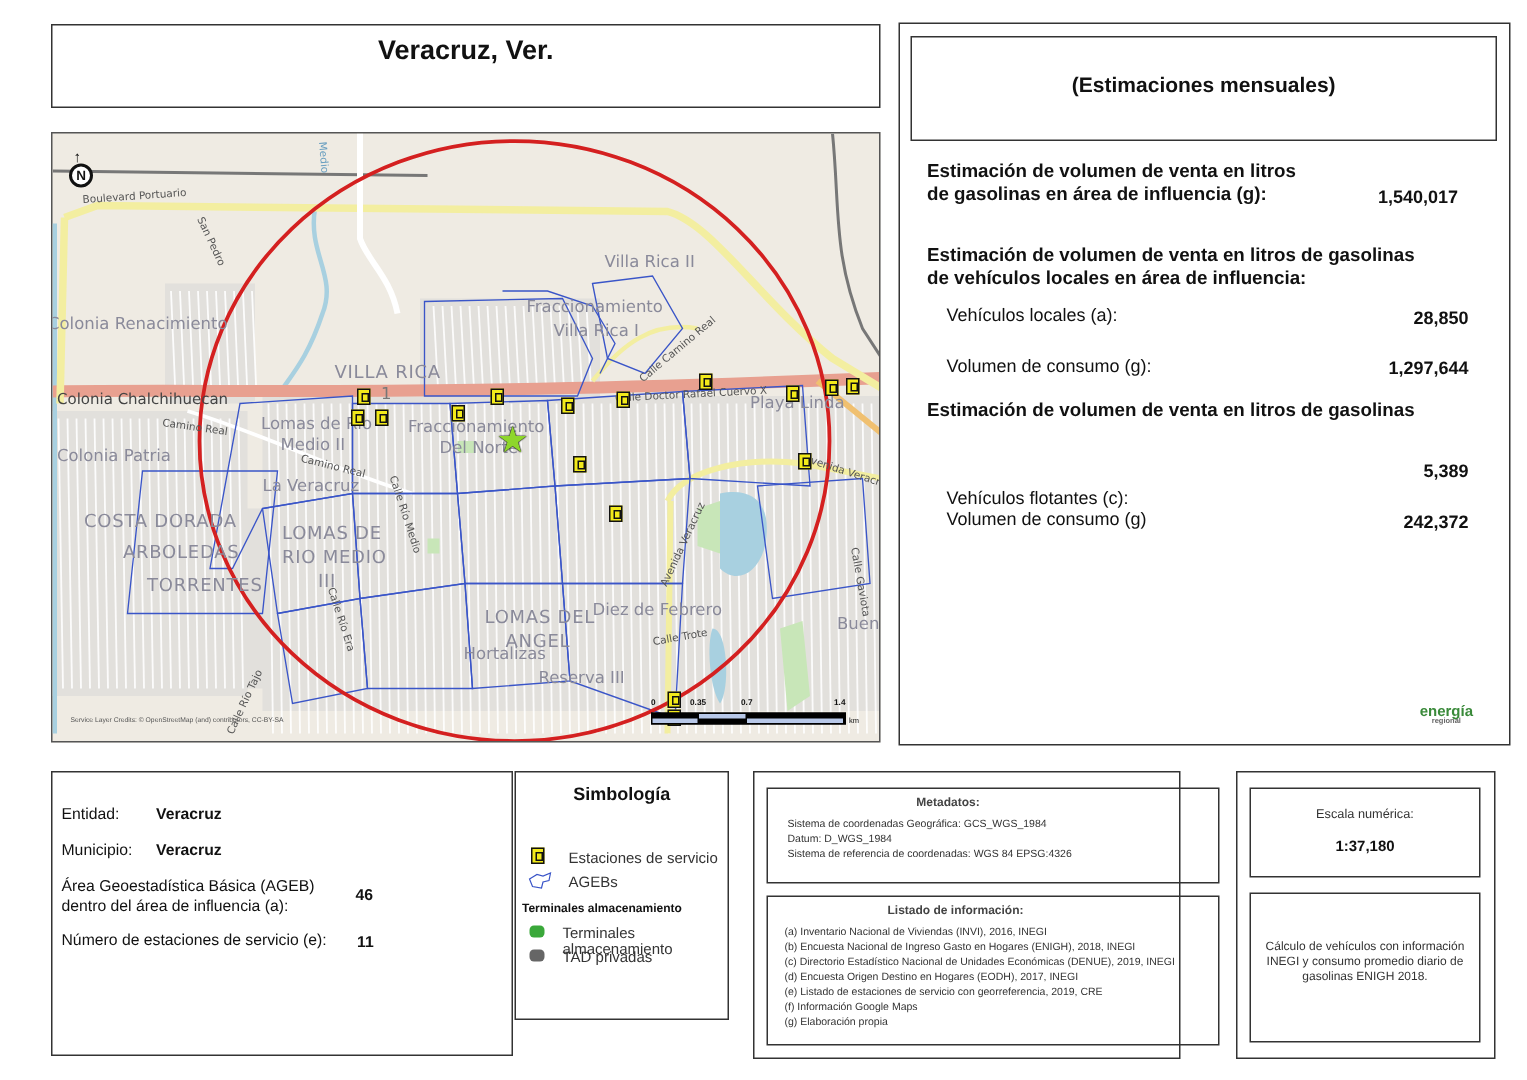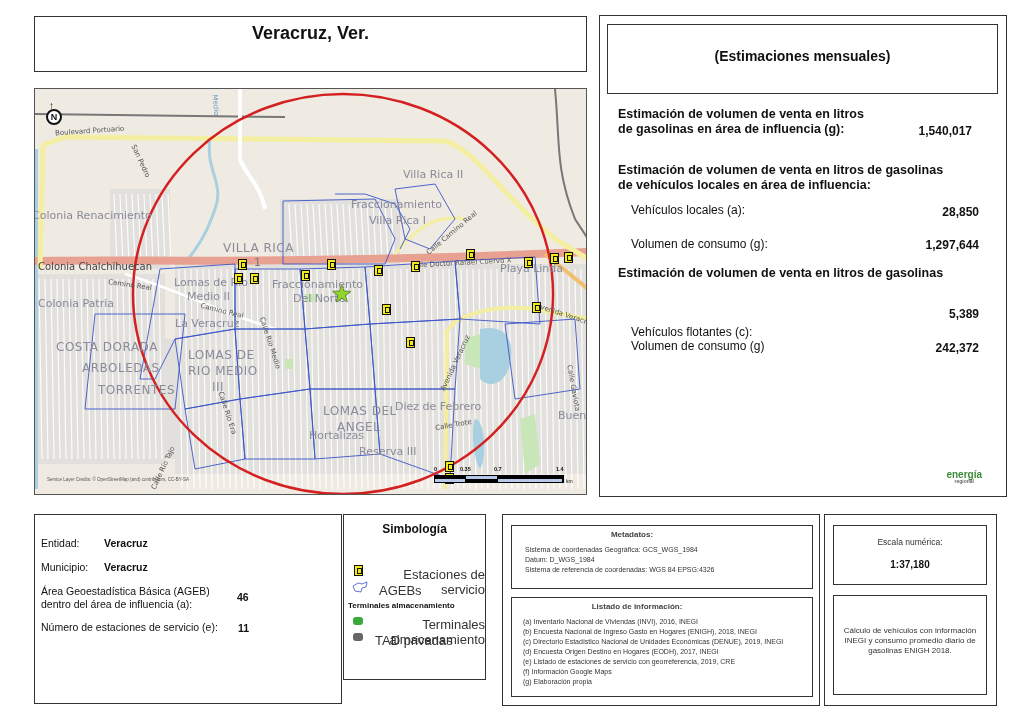--- a/index.html
+++ b/index.html
@@ -33,25 +33,25 @@
   #scale-bar .bar { position: absolute; top: 9px; left: 0; width: 130px; height: 8px; border: 1.5px solid #000; background: #000; }
   #scale-bar .seg { position: absolute; height: 2.5px; background: #b8c8e8; }
   #scale-bar .unit { position: absolute; top: 12px; left: 132px; font-size: 5px; }
 
   #info-box { left: 34px; top: 514px; width: 308px; height: 190px; }
   .info-row { position: absolute; left: 6px; font-size: 10.5px; line-height: 13px; }
   .info-val { position: absolute; font-size: 10.5px; font-weight: bold; margin-left: 10px; }
 
   #legend-box { left: 343px; top: 514px; width: 143px; height: 166px; }
   #legend-title { position: absolute; left: 0; top: 7px; width: 100%; text-align: center; font-weight: bold; font-size: 12px; }
-  .lg-item { position: absolute; font-size: 13px; color: #333; text-align: right; }
+  .lg-item { position: absolute; font-size: 10px; color: #333; }
   .lg-icon { position: absolute; }
   .lg-sub { position: absolute; left: 4px; top: 86px; font-size: 8px; font-weight: bold; }
 
-  #meta-outer { left: 502px; top: 514px; width: 318px; height: 192px; border: 1.5px solid #333; }
+  #meta-outer { left: 502px; top: 514px; width: 285px; height: 192px; border: 1.5px solid #333; }
   #meta-box { position: absolute; left: 8px; top: 10px; width: 302px; height: 64px; border: 1.5px solid #333; }
   #meta-title { position: absolute; top: 4px; left: 0; width: 100%; text-align: center; padding-right: 60px; font-size: 8px; font-weight: bold; color: #444; }
   .meta-line { position: absolute; left: 13px; font-size: 7px; color: #333; }
   #sources-box { position: absolute; left: 8px; top: 82px; width: 302px; height: 100px; border: 1.5px solid #333; }
   #sources-title { position: absolute; top: 4px; left: 0; width: 100%; text-align: center; padding-right: 50px; font-size: 8px; font-weight: bold; color: #444; }
   .src-line { position: absolute; left: 11px; font-size: 7px; color: #333; }
 
   #scale-outer { left: 824px; top: 514px; width: 173px; height: 192px; }
   #scale-box { position: absolute; left: 8px; top: 10px; width: 154px; height: 60px; border: 1.5px solid #333; text-align: center; }
   #scale-label { position: absolute; top: 11px; width: 100%; font-size: 8.5px; color: #333; }

